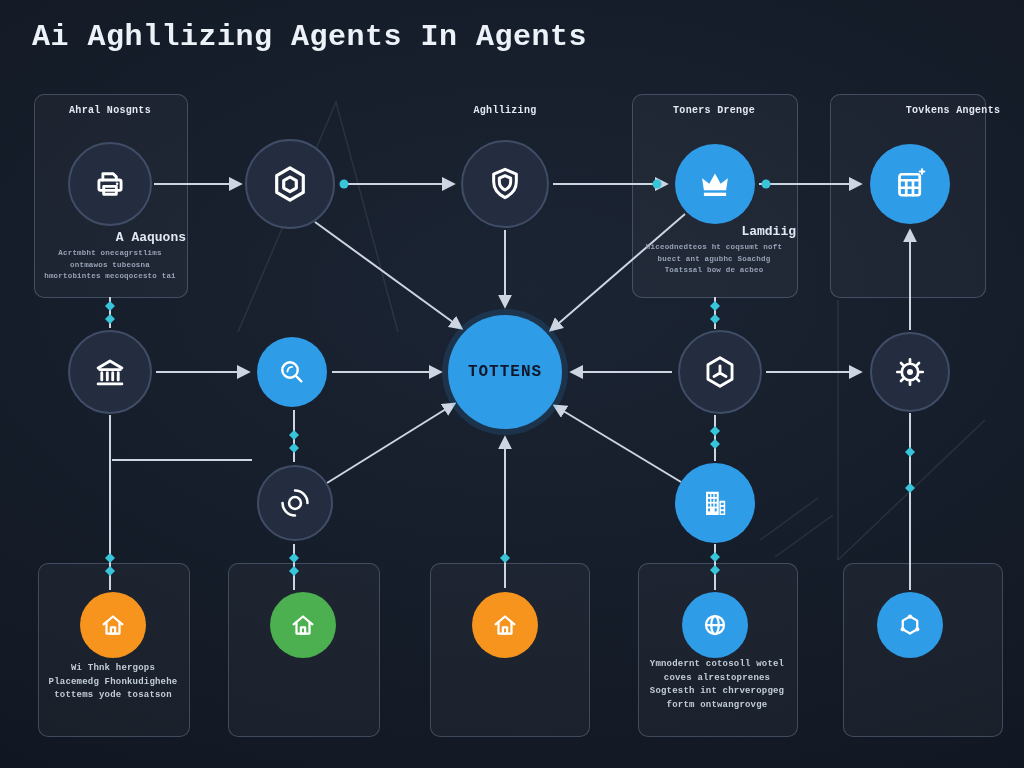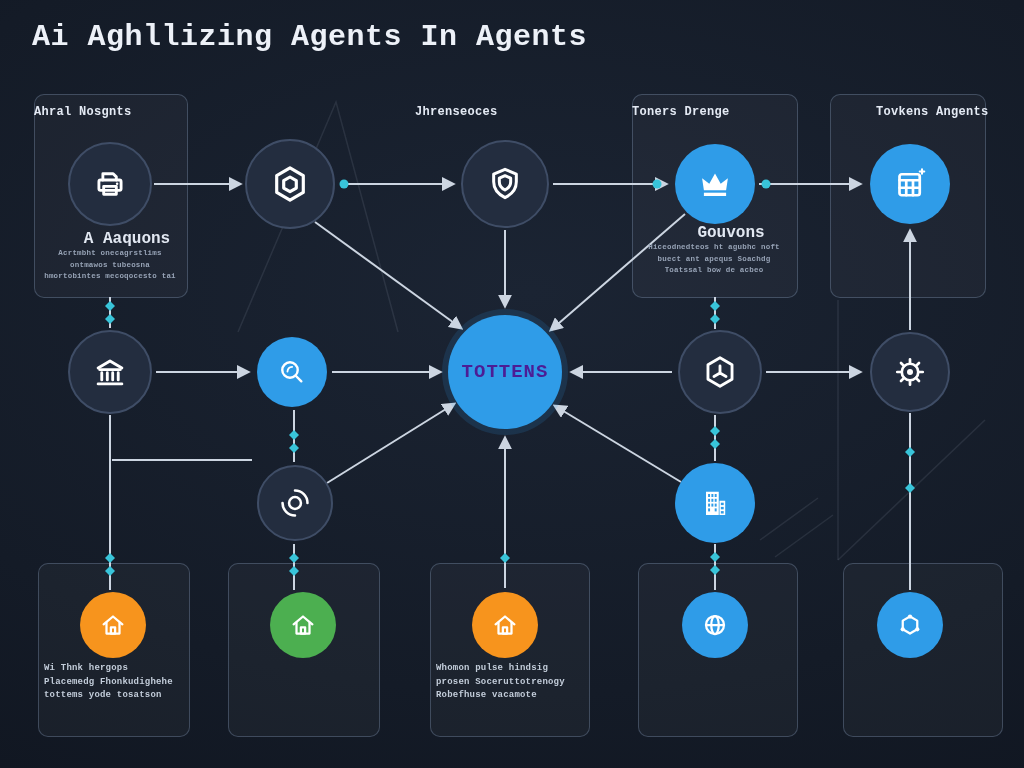--- a/index.html
+++ b/index.html
@@ -6,48 +6,48 @@
   .stage{
     position:relative;width:1024px;height:768px;overflow:hidden;
     background:radial-gradient(120% 95% at 50% 38%, #1b2433 0%, #141b27 55%, #0e131d 100%);
     font-family:Liberation Mono, monospace;color:#e6ecf5;padding-left:39px;
   }
   .title{
     position:absolute;left:32px;top:20px;margin:0;
     font-size:30px;font-weight:800;letter-spacing:.5px;color:#edf1f8;
   }
   .col-header{
-    position:absolute;font-size:12px;font-weight:bold;color:#e4eaf4;
-    letter-spacing:.3px;
+    position:absolute;font-size:10px;font-weight:bold;color:#e4eaf4;
+    text-align:center;letter-spacing:.3px;
   }
   .panel{
     position:absolute;border:1px solid rgba(150,172,205,.30);
     background:rgba(255,255,255,.035);border-radius:10px;
   }
   .wires{position:absolute;left:0;top:0;pointer-events:none;}
   .node{
     position:absolute;border-radius:50%;display:flex;align-items:center;justify-content:center;
     transform:translate(-50%,-50%);box-sizing:border-box;
   }
   .node.dark{background:#232d3f;border:2px solid #3f4d66;}
   .node.blue{background:#2f9ce8;}
   .node.orange{background:#f7941d;}
   .node.green{background:#4caf50;}
   .node.center{background:#2f9ce8;box-shadow:0 0 0 6px rgba(47,156,232,.15);}
-  .center-label{font-size:19px;font-weight:800;letter-spacing:1px;color:#4c1d95;}
+  .center-label{font-size:16px;font-weight:800;letter-spacing:1px;color:#0f172a;}
   .ico{stroke:#fff;fill:none;stroke-width:1.8;stroke-linecap:round;stroke-linejoin:round;display:block;}
   .panel-title{
-    position:absolute;text-align:center;font-size:16px;font-weight:bold;color:#e2e8f2;margin-left:17px;
+    position:absolute;text-align:right;font-size:13px;font-weight:bold;color:#e2e8f2;
   }
   .panel-body{
     position:absolute;text-align:center;font-size:7.5px;font-weight:bold;
     color:#97a3b6;line-height:1.55;letter-spacing:.2px;
   }
   .card-body{
-    position:absolute;font-size:9px;font-weight:bold;
+    position:absolute;text-align:center;font-size:9px;font-weight:bold;
     color:#c3cdda;line-height:1.5;letter-spacing:.2px;
   }
 </style>
 </head>
 <body>
 
 <div class="stage">
 
   <h1 class="title">Ai Aghllizing Agents In Agents</h1>
 
@@ -127,21 +127,21 @@
     </g>
 
     <g fill="#38c4d9">
       <circle cx="344" cy="184" r="4.5"></circle>
       <circle cx="657" cy="184" r="4.5"></circle>
       <circle cx="766" cy="184" r="4.5"></circle>
     </g>
   </svg>
 
   <div class="col-header" style="left:34px;top:105px;width:152px">Ahral Nosgnts</div>
-  <div class="col-header" style="left:415px;top:105px;width:180px">Jhrenseoces</div>
+  <div class="col-header" style="left:415px;top:105px;width:180px">Aghllizing</div>
   <div class="col-header" style="left:632px;top:105px;width:164px">Toners Drenge</div>
   <div class="col-header" style="left:876px;top:105px;width:154px">Tovkens Angents</div>
 
   <div class="node dark" style="left:110px;top:184px;width:84px;height:84px">
     <svg class="ico" width="38" height="38" viewBox="0 0 24 24">
       <path d="M7.5 9.5V5.5h6.5l2 2v2"></path>
       <rect x="5" y="9.5" width="14" height="6.5" rx="1"></rect>
       <rect x="8" y="13.5" width="8" height="5"></rect>
       <circle cx="16.5" cy="11.8" r="0.8" fill="#fff" stroke="none"></circle>
     </svg>
@@ -267,19 +267,19 @@
       <path d="M12 5.2l5.8 3.3v6.9L12 18.8l-5.8-3.4V8.5z"></path>
       <circle cx="12" cy="5.2" r="1.7" fill="#fff" stroke="none"></circle>
       <circle cx="17.8" cy="15.4" r="1.7" fill="#fff" stroke="none"></circle>
       <circle cx="6.2" cy="15.4" r="1.7" fill="#fff" stroke="none"></circle>
     </svg>
   </div>
 
   <div class="panel-title" style="left:34px;top:230px;width:152px">A Aaquons</div>
   <div class="panel-body" style="left:42px;top:248px;width:136px">Acrtmbht onecagrstlims ontmawos tubeosna hmortobintes mecoqocesto tai</div>
 
-  <div class="panel-title" style="left:632px;top:224px;width:164px">Gouvons</div>
-  <div class="panel-body" style="left:642px;top:242px;width:144px">Hiceodnedteos ht agubhc noft buect ant apequs Soachdg Toatssal bow de acbeo</div>
+  <div class="panel-title" style="left:632px;top:224px;width:164px">Lamdiig</div>
+  <div class="panel-body" style="left:642px;top:242px;width:144px">Hiceodnedteos ht coqsumt noft buect ant agubhc Soachdg Toatssal bow de acbeo</div>
 
   <div class="card-body" style="left:44px;top:662px;width:138px">Wi Thnk hergops Placemedg Fhonkudighehe tottems yode tosatson</div>
-  <div class="card-body" style="left:436px;top:662px;width:146px">Whomon pulse hindsig prosen Soceruttotrenogy Robefhuse vacamote</div>
+  <div class="card-body" style="left:644px;top:658px;width:146px">Ymnodernt cotosoll wotel coves alrestoprenes Sogtesth int chrveropgeg fortm ontwangrovge</div>
 
 </div>
 
 </body></html>

